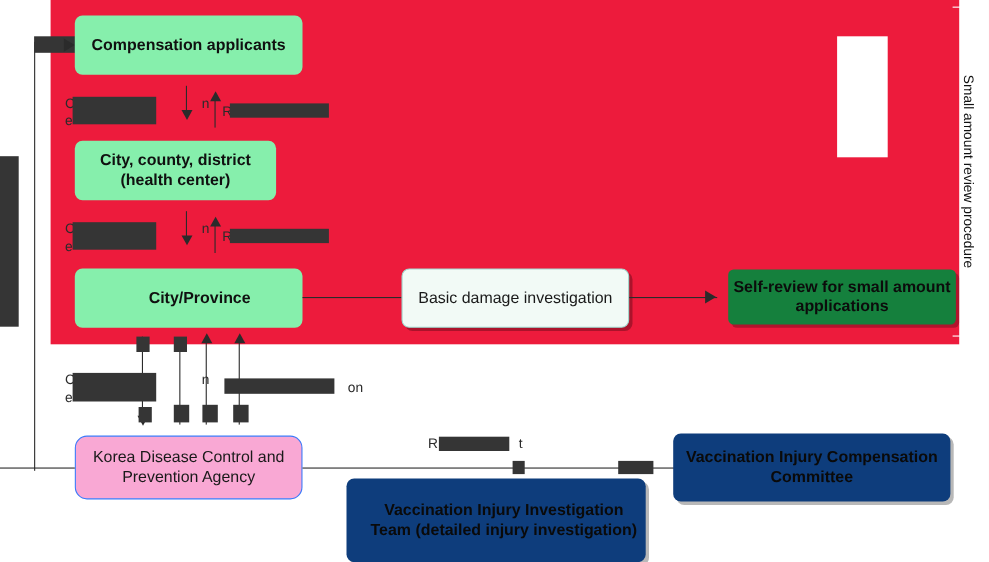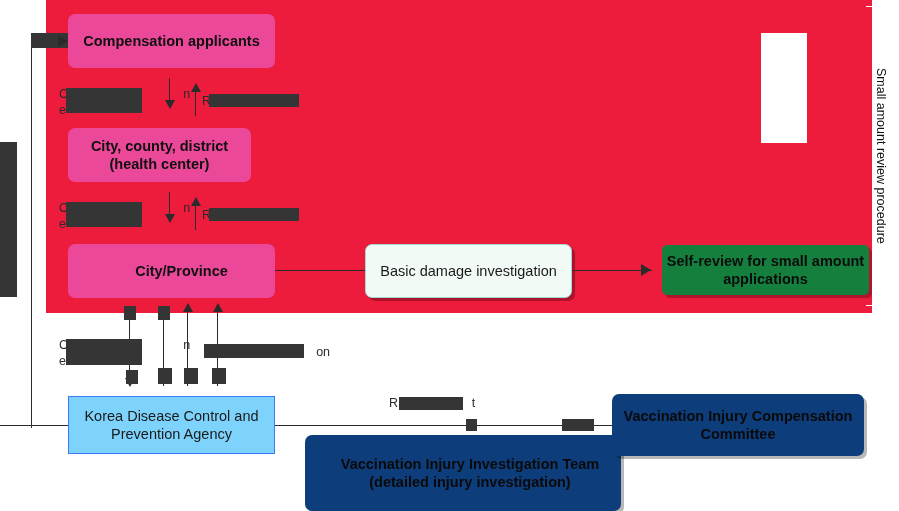--- a/index.html
+++ b/index.html
@@ -15,41 +15,41 @@
     left:46px;top:0px;width:826px;height:313px;
     background:#ED1B3C;
   }
 
   
   .node{
     display:flex;align-items:center;justify-content:center;
     text-align:center;line-height:1.25;
   }
   .blue-box{
-    background:#ec4899;color:#101010;font-weight:700;font-size:14.5px;
+    background:#86efac;color:#101010;font-weight:700;font-size:14.5px;
     border-radius:7px;
   }
   .navy-box{
     background:#0E3D7C;color:#0a0a0a;font-weight:700;font-size:14.5px;
     border-radius:7px;
     box-shadow:3px 3px 0 rgba(0,0,0,0.28);
   }
   .teal-box{
     background:#15803d;color:#0c0c0c;font-weight:700;font-size:14.5px;
     border-radius:5px;
     box-shadow:3px 3px 0 rgba(0,0,0,0.25);
   }
   .white-box{
     background:#F2FAF6;color:#1a1a1a;font-weight:400;font-size:14.5px;
     border:1px solid #9fd9cf;border-radius:7px;
     box-shadow:3px 3px 0 rgba(0,0,0,0.28);
   }
   .lightblue-box{
-    background:#7dd3fc;color:#1a1a1a;font-weight:400;font-size:14.5px;
-    border:1.6px solid #3B7BFA;border-radius:0;
+    background:#f9a8d4;color:#1a1a1a;font-weight:400;font-size:14.5px;
+    border:1.6px solid #3B7BFA;border-radius:11px;
   }
 
   
   .vline{background:#2b2b2b;width:1.4px;}
   .hline{background:#2b2b2b;height:1.3px;}
   .arrow-dn,.arrow-up{width:0;height:0;}
   .arrow-dn{border-left:5px solid transparent;border-right:5px solid transparent;border-top:9px solid #2b2b2b;}
   .arrow-up{border-left:5px solid transparent;border-right:5px solid transparent;border-bottom:9px solid #2b2b2b;}
   .arrow-rt{width:0;height:0;border-top:6px solid transparent;border-bottom:6px solid transparent;border-left:10px solid #2b2b2b;}
 
@@ -181,19 +181,19 @@
 <div class="abs hline" style="left:0px;top:425px;width:68px;"></div>
 <div class="abs hline" style="left:275px;top:425px;width:340px;"></div>
 <div class="abs redact" style="left:466px;top:419px;width:11px;height:12px;"></div>
 <div class="abs redact" style="left:562px;top:419px;width:32px;height:12px;"></div>
 
 <div class="abs edge-label" style="left:389px;top:396px;">
   <span>R</span><span style="visibility:hidden">eview reques</span><span>t</span>
 </div>
 <div class="abs redact" style="left:399px;top:397px;width:64px;height:13px;"></div>
 
-<div class="abs node navy-box" style="left:305px;top:435px;width:316px;height:76px;padding-left:14px;">
+<div class="abs node navy-box" style="left:315px;top:435px;width:272px;height:76px;padding-left:14px;">
   <span>Vaccination Injury Investigation Team (detailed injury investigation)</span>
 </div>
 
 <div class="abs node navy-box" style="left:612px;top:394px;width:252px;height:62px;">
   <span>Vaccination Injury Compensation Committee</span>
 </div>
 
 </body></html>

